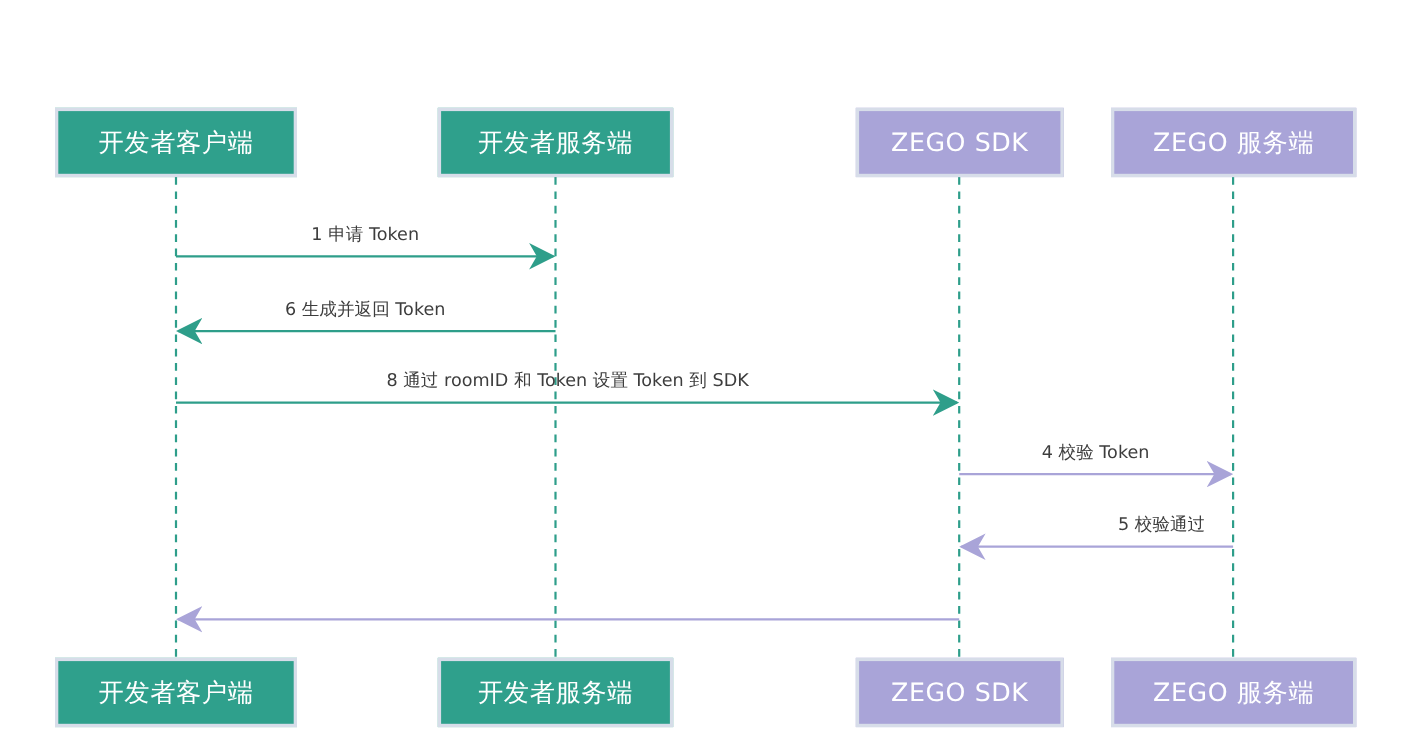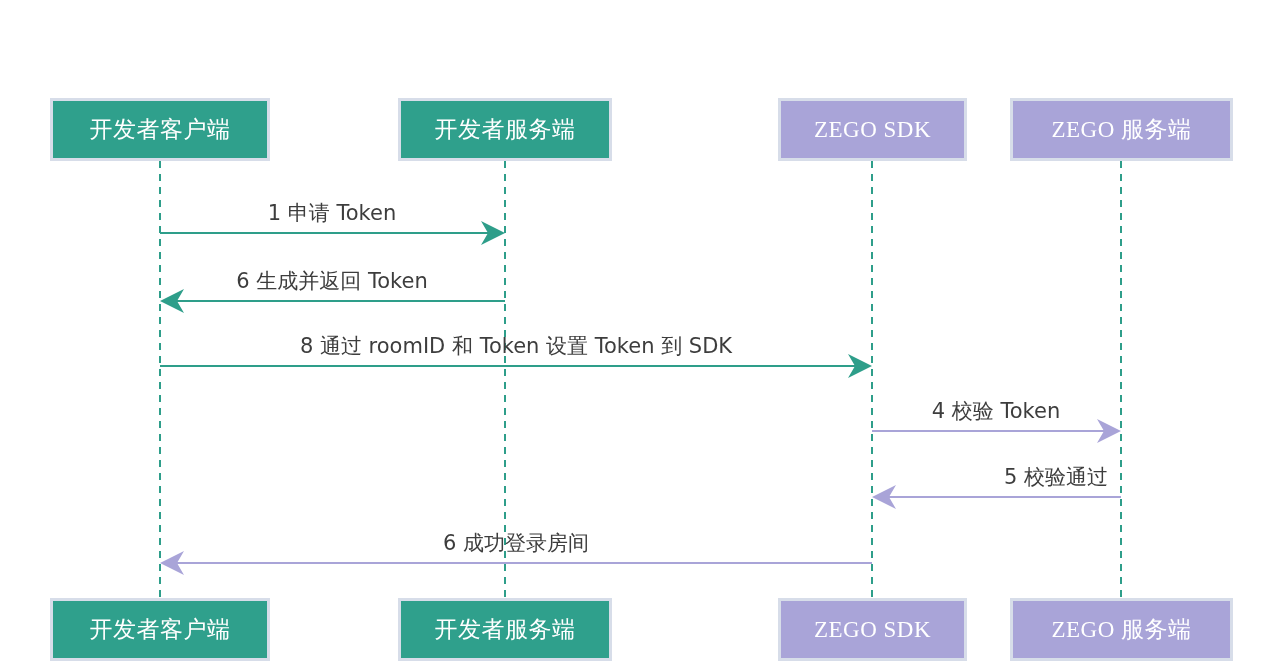--- a/index.html
+++ b/index.html
@@ -46,27 +46,27 @@
     border: 3px solid var(--box-border);
     display: flex;
     align-items: center;
     justify-content: center;
     font-size: 23px;
     letter-spacing: 0.5px;
     color: var(--actor-text);
     white-space: nowrap;
   }
   .actor.green  { background: var(--green); }
-  .actor.purple { background: var(--purple); font-family: Liberation Serif, serif; }
+  .actor.purple { background: var(--purple); }
   .msg-label {
     position: absolute;
     transform: translateX(-50%);
     height: 28px;
     line-height: 28px;
-    font-size: 21px;
+    font-size: 16px;
     color: var(--msg-text);
     white-space: nowrap;
     text-align: center;
   }
 </style>
 </head>
 <body>
 
 <div class="canvas">
 
@@ -101,15 +101,14 @@
   <div class="actor green" style="left:50px;   top:550px; width:220px;">开发者客户端</div>
   <div class="actor green" style="left:398px;  top:550px; width:214px;">开发者服务端</div>
   <div class="actor purple" style="left:778px;  top:550px; width:189px;">ZEGO SDK</div>
   <div class="actor purple" style="left:1010px; top:550px; width:223px;">ZEGO 服务端</div>
 
   <div class="msg-label" style="left:332px; top:151px;">1 申请 Token</div>
   <div class="msg-label" style="left:332px; top:219px;">6 生成并返回 Token</div>
   <div class="msg-label" style="left:516px; top:284px;">8 通过 roomID 和 Token 设置 Token 到 SDK</div>
   <div class="msg-label" style="left:996px; top:349px;">4 校验 Token</div>
   <div class="msg-label" style="left:1056px; top:415px;">5 校验通过</div>
-  <div class="msg-label" style="left:516px; top:481px;">6 成功登录房间</div>
 
 </div>
 
 </body></html>

